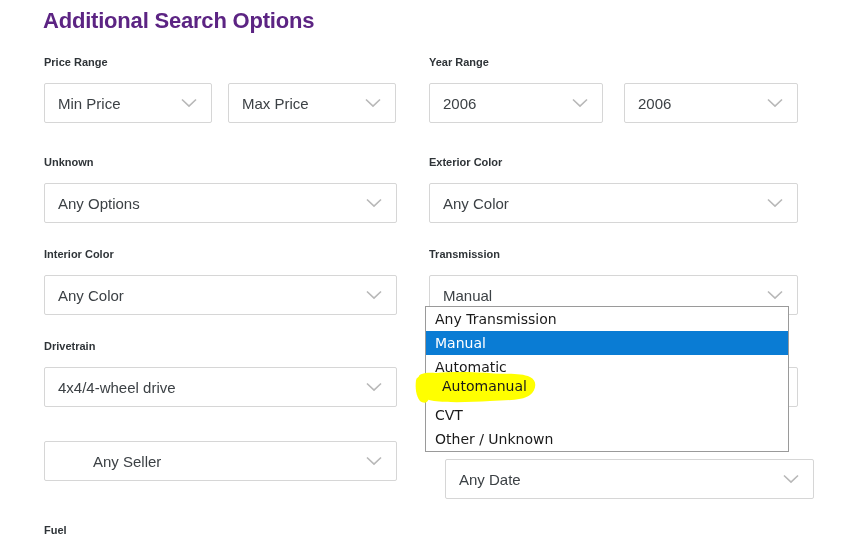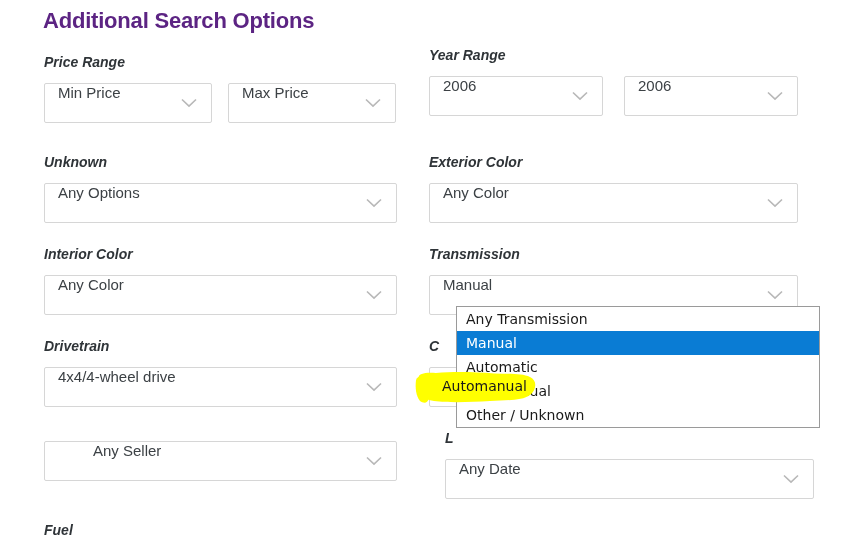--- a/index.html
+++ b/index.html
@@ -34,36 +34,36 @@
   .col {
     position: absolute;
     top: 0;
   }
   .col-left  { left: 44px;  width: 353px; }
   .col-right { left: 429px; width: 369px; }
 
   .field { position: absolute; }
 
   .field-label {
-    font-size: 14px;
+    font-size: 11px;
     font-weight: bold;
     color: #2f3438;
     line-height: 18px;
     white-space: nowrap;
-    font-style: italic;
   }
 
   .select-box {
     position: relative;
     box-sizing: border-box;
     height: 40px;
     background: #ffffff;
     border: 1px solid #d6d6d6;
     border-radius: 2px;
     display: flex;
+    align-items: center;
   }
   .select-value {
     font-size: 15px;
     color: #3c4145;
     padding-left: 13px;
     white-space: nowrap;
     overflow: hidden;
   }
   .chevron {
     position: absolute;
@@ -72,21 +72,21 @@
     transform: translateY(-50%);
     width: 16px;
     height: 9px;
     pointer-events: none;
   }
   .chevron svg { display: block; }
 
   
   .dropdown-popup {
     position: absolute;
-    left: 456px;
+    left: 425px;
     top: 306px;
     width: 364px;
     box-sizing: border-box;
     background: #ffffff;
     border: 1px solid #9a9a9a;
     z-index: 40;
     padding: 0;
   }
   .dd-option {
     height: 24px;
@@ -204,21 +204,21 @@
     </div>
 
     <div class="field" style="top:521px; left:0; width:353px;">
       <div class="field-label">Fuel</div>
     </div>
 
   </div>
 
   <div class="col col-right">
 
-    <div class="field" style="top:46px; left:0; width:369px;">
+    <div class="field" style="top:53px; left:0; width:369px;">
       <div class="field-label">Year Range</div>
       <div style="display:flex; gap:21px; margin-top:12px;">
         <div class="select-box" style="width:177px;">
           <span class="select-value">2006</span>
           <span class="chevron">
             <svg width="16" height="9" viewBox="0 0 16 9">
                 <polyline points="1,1 8,7.6 15,1" fill="none" stroke="#b8b8b8" stroke-width="1.6"></polyline>
               </svg>
           </span>
         </div>
@@ -276,20 +276,21 @@
       </div>
     </div>
 
   </div>
 
   <div class="dropdown-popup">
     <div class="dd-option">Any Transmission</div>
     <div class="dd-option selected">Manual</div>
     <div class="dd-option">Automatic</div>
     <div class="dd-option">Automanual</div>
+    <div class="dd-option">CVT</div>
     <div class="dd-option">Other / Unknown</div>
   </div>
 
   <div class="marker-highlight">
     <svg width="132" height="38" viewBox="0 0 132 38">
       <path d="M5,9 C3,4 10,2 22,3 C40,1.5 62,2 80,3.5 C95,4 108,3 116,7
                C124,11 122,20 116,25 C108,31 92,30 76,31
                C58,32 36,33 20,31 C8,29 3,24 4,18 Z" fill="#ffff00"></path>
       <path d="M2,10 C1,18 2,26 6,31 C10,34 14,33 15,28 C16,21 15,14 13,9 C10,5 4,5 2,10 Z" fill="#ffff00"></path>
     </svg>

